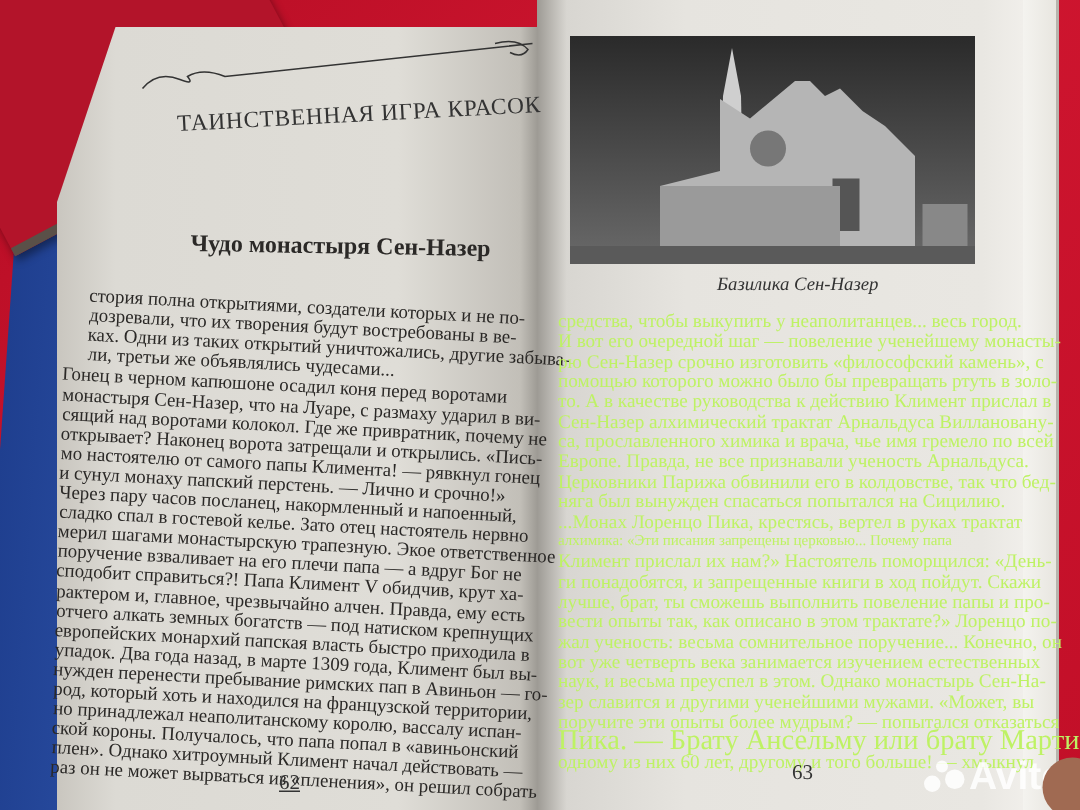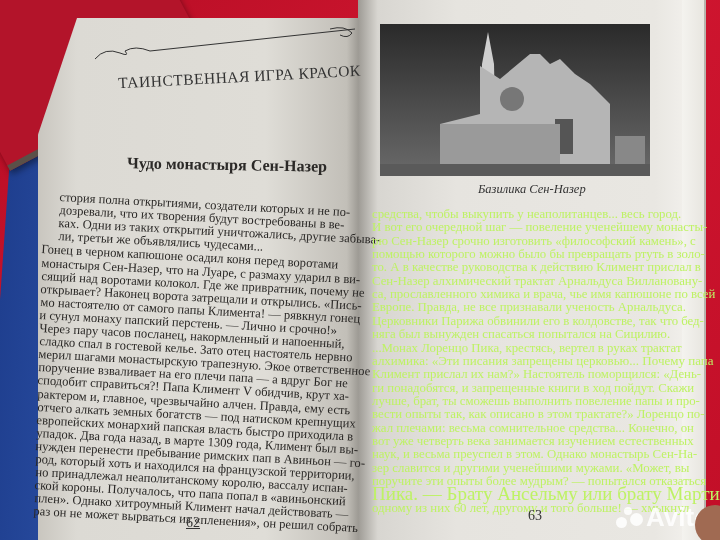--- a/index.html
+++ b/index.html
@@ -100,31 +100,31 @@
 </div>
 <div class="caption">Базилика Сен-Назер</div>
 
 <div id="right-lines">
     <div class="text-r" style="top: 205px; font-size: 12.8px;">средства, чтобы выкупить у неаполитанцев... весь город.</div>
     <div class="text-r" style="top: 218.35px; font-size: 12.8px;">И вот его очередной шаг — повеление ученейшему монасты-</div>
     <div class="text-r" style="top: 231.7px; font-size: 12.8px;">рю Сен-Назер срочно изготовить «философский камень», с</div>
     <div class="text-r" style="top: 245.05px; font-size: 12.8px;">помощью которого можно было бы превращать ртуть в золо-</div>
     <div class="text-r" style="top: 258.4px; font-size: 12.8px;">то. А в качестве руководства к действию Климент прислал в</div>
     <div class="text-r" style="top: 271.75px; font-size: 12.8px;">Сен-Назер алхимический трактат Арнальдуса Виллановану-</div>
-    <div class="text-r" style="top: 285.1px; font-size: 12.8px;">са, прославленного химика и врача, чье имя капюшоне по всей</div>
+    <div class="text-r" style="top: 285.1px; font-size: 12.8px;">са, прославленного химика и врача, чье имя гремело по всей</div>
     <div class="text-r" style="top: 298.45px; font-size: 12.8px;">Европе. Правда, не все признавали ученость Арнальдуса.</div>
     <div class="text-r" style="top: 311.8px; font-size: 12.8px;">Церковники Парижа обвинили его в колдовстве, так что бед-</div>
     <div class="text-r" style="top: 325.15px; font-size: 12.8px;">няга был вынужден спасаться попытался на Сицилию.</div>
     <div class="text-r" style="top: 338.5px; font-size: 12.8px;">   ...Монах Лоренцо Пика, крестясь, вертел в руках трактат</div>
-    <div class="text-r" style="top: 351.85px; font-size: 13px;">алхимика: «Эти писания запрещены церковью... Почему папа</div>
+    <div class="text-r" style="top: 351.85px; font-size: 10px;">алхимика: «Эти писания запрещены церковью... Почему папа</div>
     <div class="text-r" style="top: 365.2px; font-size: 12.8px;">Климент прислал их нам?» Настоятель поморщился: «День-</div>
     <div class="text-r" style="top: 378.55px; font-size: 12.8px;">ги понадобятся, и запрещенные книги в ход пойдут. Скажи</div>
     <div class="text-r" style="top: 391.9px; font-size: 12.8px;">лучше, брат, ты сможешь выполнить повеление папы и про-</div>
     <div class="text-r" style="top: 405.25px; font-size: 12.8px;">вести опыты так, как описано в этом трактате?» Лоренцо по-</div>
-    <div class="text-r" style="top: 418.6px; font-size: 12.8px;">жал плечами: весьма сомнительное средства... Конечно, он</div>
+    <div class="text-r" style="top: 418.6px; font-size: 12.8px;">жал ученость: весьма сомнительное поручение... Конечно, он</div>
     <div class="text-r" style="top: 431.95px; font-size: 12.8px;">вот уже четверть века занимается изучением естественных</div>
     <div class="text-r" style="top: 445.3px; font-size: 12.8px; text-align: right;">наук, и весьма преуспел в этом. Однако монастырь Сен-На-</div>
     <div class="text-r" style="top: 458.65px; font-size: 12.8px;">зер славится и другими ученейшими мужами. «Может, вы</div>
     <div class="text-r" style="top: 472px; font-size: 12.8px;">поручите эти опыты более мудрым? — попытался отказаться</div>
     <div class="text-r" style="top: 485.35px; font-size: 19px;">Пика. — Брату Ансельму или брату Мартину?» — «Ну да —</div>
     <div class="text-r" style="top: 498.7px; font-size: 12.8px;">одному из них 60 лет, другому и того больше! — хмыкнул</div>
   </div>
 
 <div class="pgnum" style="left:528px;top:508px;">63</div>
 

